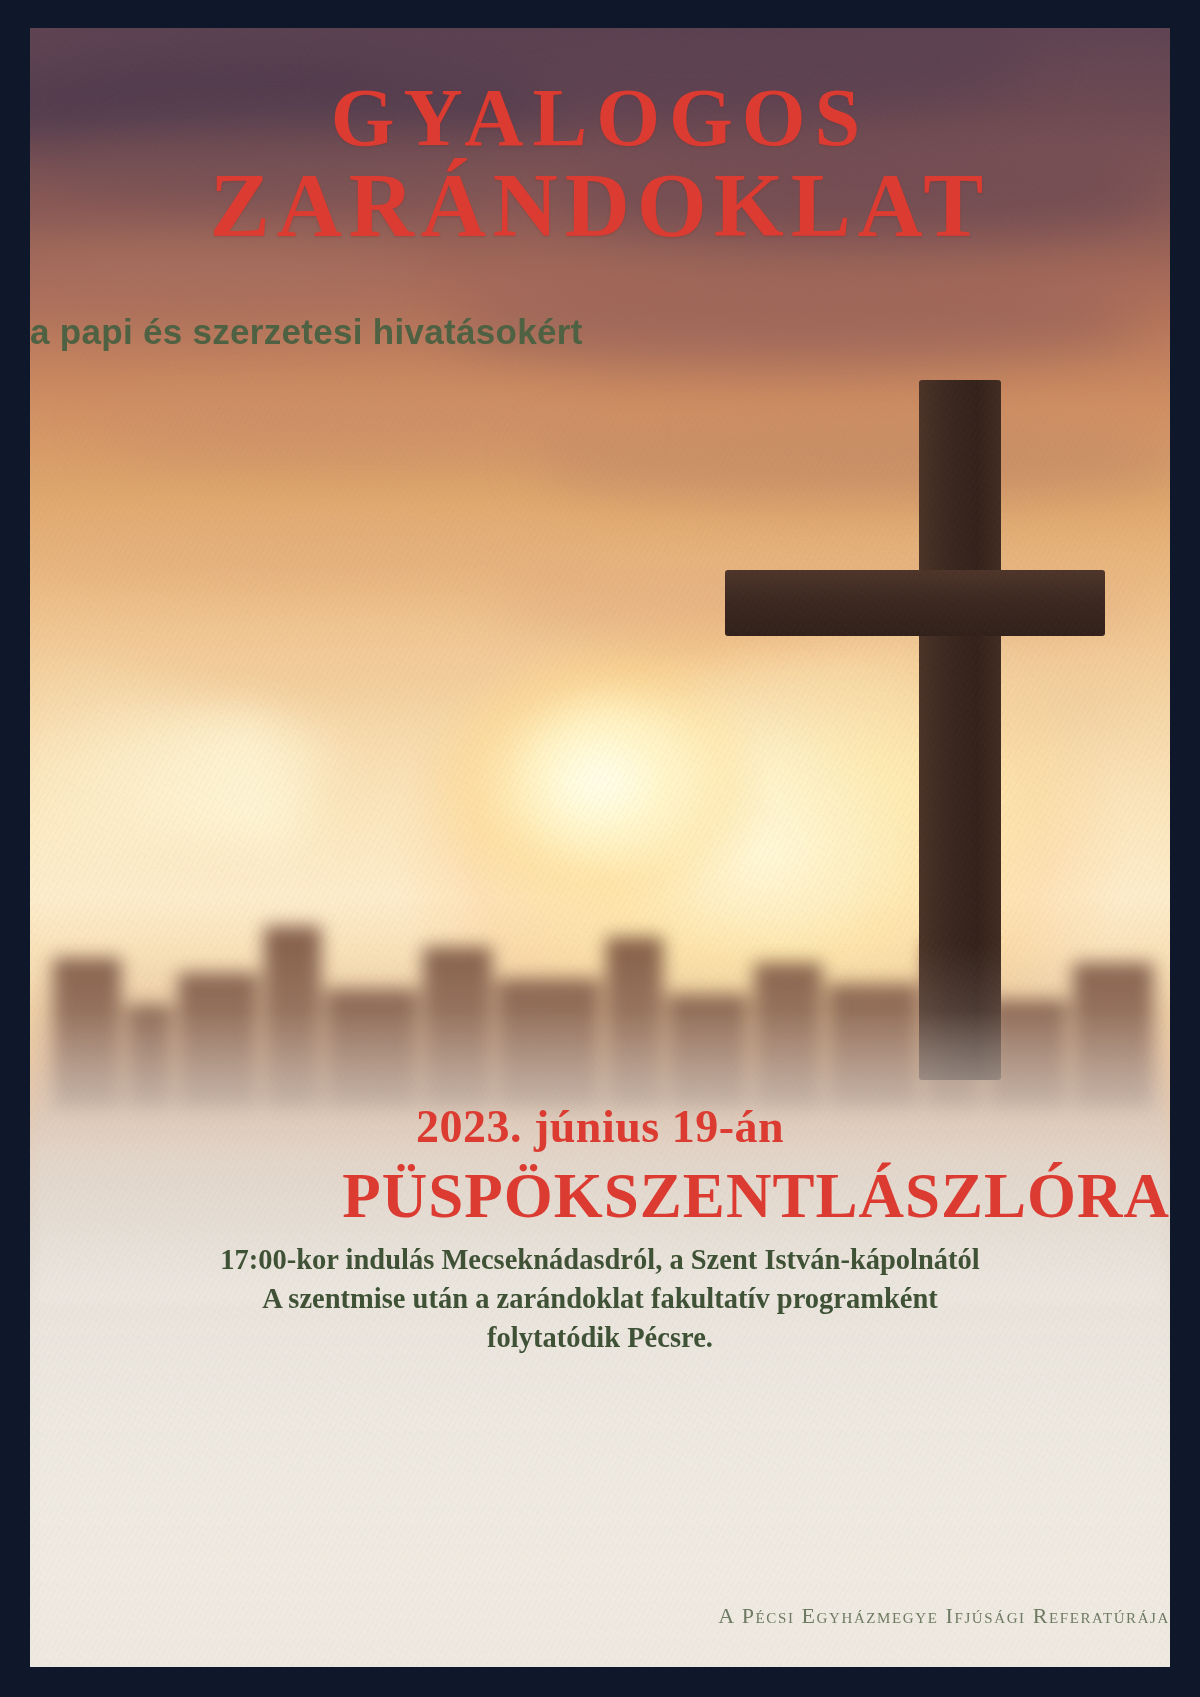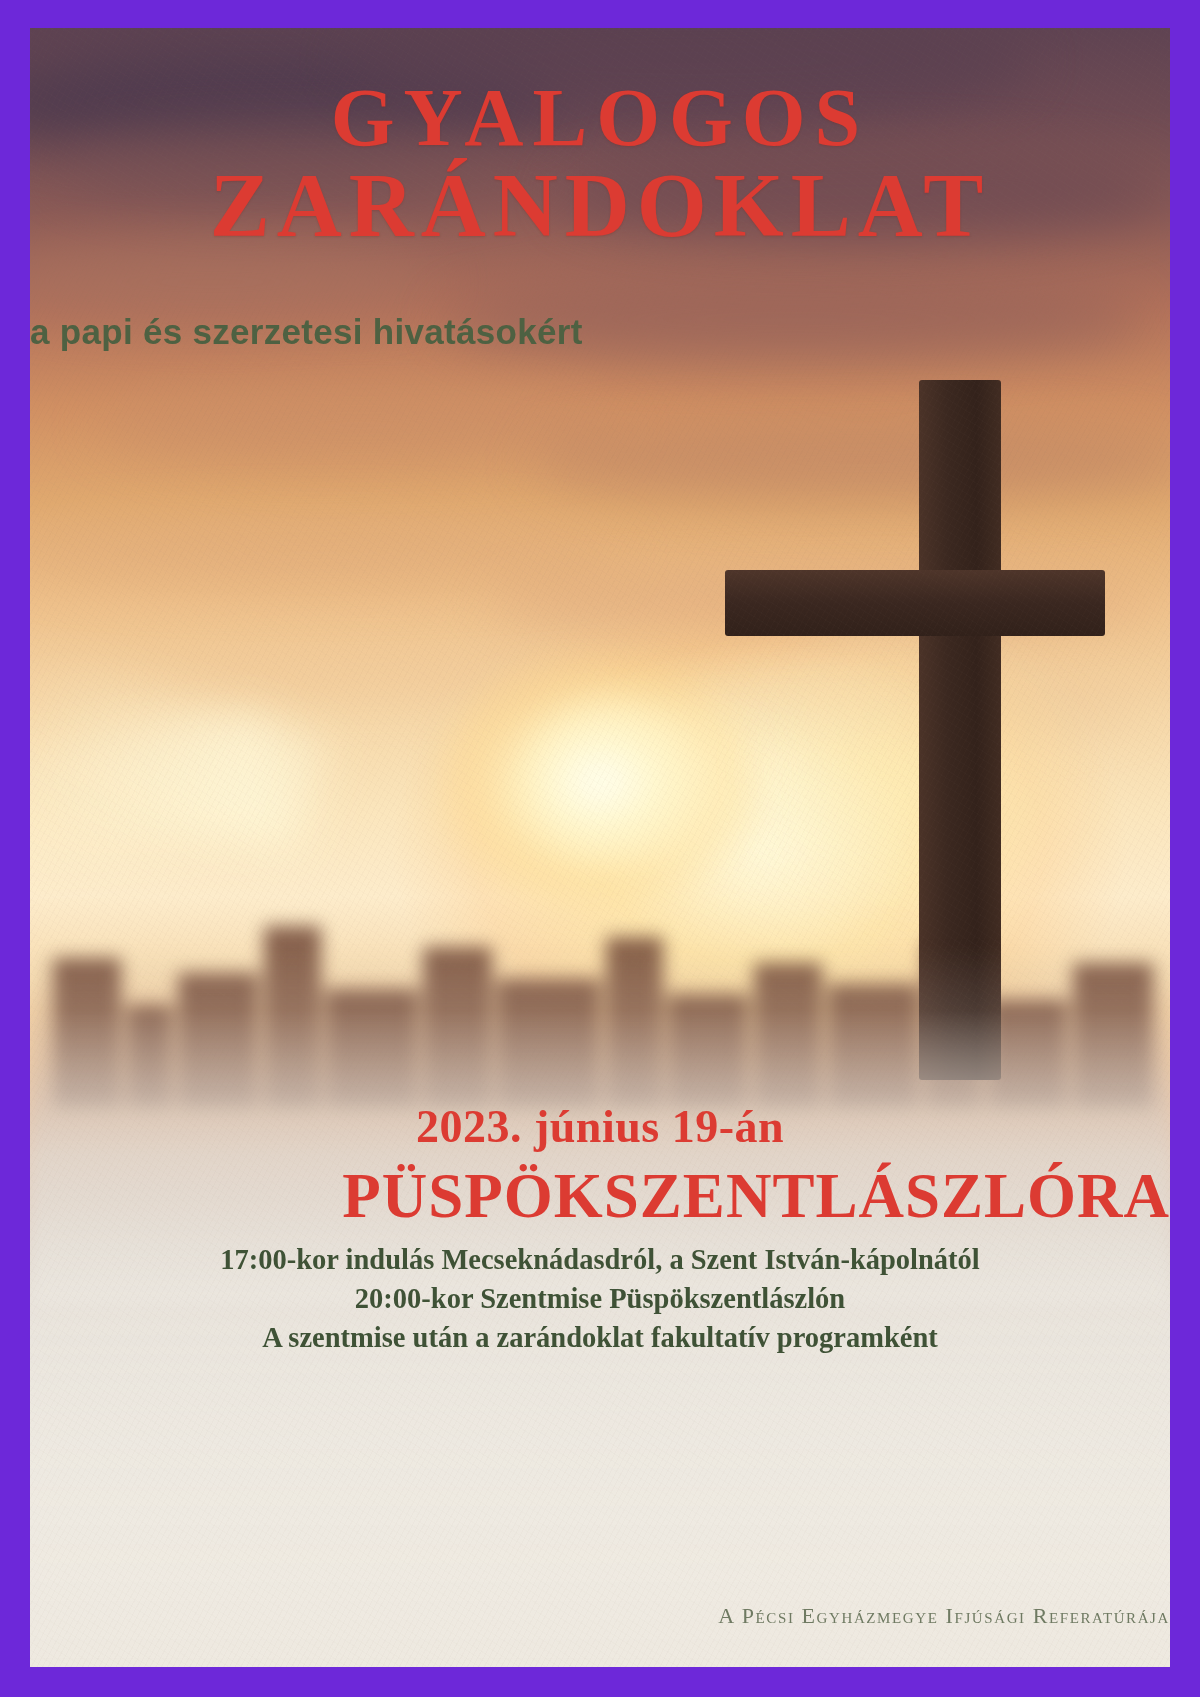--- a/index.html
+++ b/index.html
@@ -11,21 +11,21 @@
     width: 1200px;
     height: 1697px;
     overflow: hidden;
     font-family: "Liberation Serif", serif;
   }
 
   .poster {
     position: relative;
     width: 1200px;
     height: 1697px;
-    background: #6d28d9;
+    background: #0f172a;
     box-sizing: border-box;
     padding: 28px 30px 30px 30px;
   }
 
   .canvas {
     position: relative;
     width: 100%;
     height: 100%;
     overflow: hidden;
     background: #efe7dd;
@@ -327,21 +327,21 @@
       </div>
 
       <div class="subtitle">a papi és szerzetesi hivatásokért</div>
 
       <div class="date">2023. június 19-án</div>
 
       <div class="place">PÜSPÖKSZENTLÁSZLÓRA</div>
 
       <div class="details">
         <div>17:00-kor indulás Mecseknádasdról, a Szent István-kápolnától</div>
-        <div>20:00-kor Szentmise Püspökszentlászlón</div>
         <div>A szentmise után a zarándoklat fakultatív programként</div>
+        <div>folytatódik Pécsre.</div>
       </div>
 
       <div class="footer">A Pécsi Egyházmegye Ifjúsági Referatúrája</div>
 
     </div>
   </div>
 </div>
 
 </body></html>

